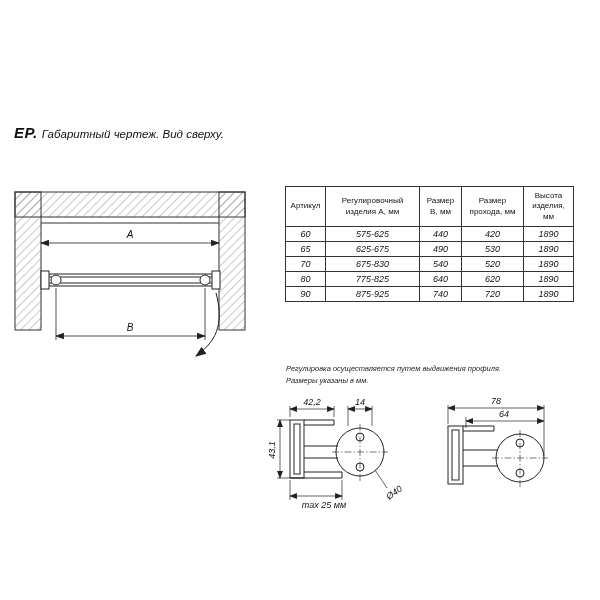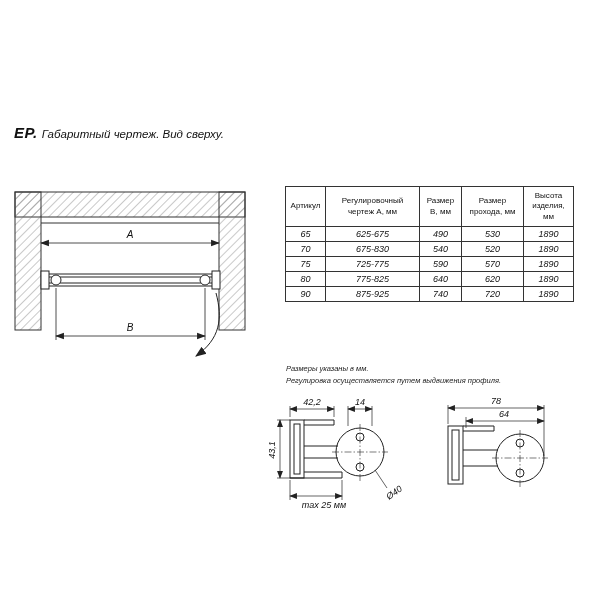--- a/index.html
+++ b/index.html
@@ -89,68 +89,68 @@
     <colgroup>
       <col style="width:40px">
         <col style="width:94px">
         <col style="width:42px">
         <col style="width:62px">
         <col style="width:50px">
     </colgroup>
     <thead>
       <tr>
         <th>Артикул</th>
-        <th>Регулировочный чертеж А, мм</th>
+        <th>Регулировочный изделия А, мм</th>
         <th>Размер В, мм</th>
         <th>Размер прохода, мм</th>
         <th>Высота изделия, мм</th>
       </tr>
     </thead>
     <tbody>
+      <tr>
+        <td>60</td>
+        <td>575-625</td>
+        <td>440</td>
+        <td>420</td>
+        <td>1890</td>
+      </tr>
       <tr>
         <td>65</td>
         <td>625-675</td>
         <td>490</td>
         <td>530</td>
         <td>1890</td>
       </tr>
       <tr>
         <td>70</td>
         <td>675-830</td>
         <td>540</td>
         <td>520</td>
         <td>1890</td>
       </tr>
       <tr>
-        <td>75</td>
-        <td>725-775</td>
-        <td>590</td>
-        <td>570</td>
-        <td>1890</td>
-      </tr>
-      <tr>
         <td>80</td>
         <td>775-825</td>
         <td>640</td>
         <td>620</td>
         <td>1890</td>
       </tr>
       <tr>
         <td>90</td>
         <td>875-925</td>
         <td>740</td>
         <td>720</td>
         <td>1890</td>
       </tr>
     </tbody>
   </table>
 
   <div class="notes">
+    <div>Регулировка осуществляется путем выдвижения профиля.</div>
     <div>Размеры указаны в мм.</div>
-    <div>Регулировка осуществляется путем выдвижения профиля.</div>
   </div>
 
   <svg class="details" width="320" height="128" viewBox="0 0 320 128">
     <defs>
       <marker id="arrowB" viewBox="0 0 10 10" refX="9" refY="5" markerWidth="11" markerHeight="11" orient="auto-start-reverse">
         <path d="M0,1.2 L10,5 L0,8.8 z" fill="#222"></path>
       </marker>
     </defs>
 
     <g stroke="#222" stroke-width="1" fill="none">

